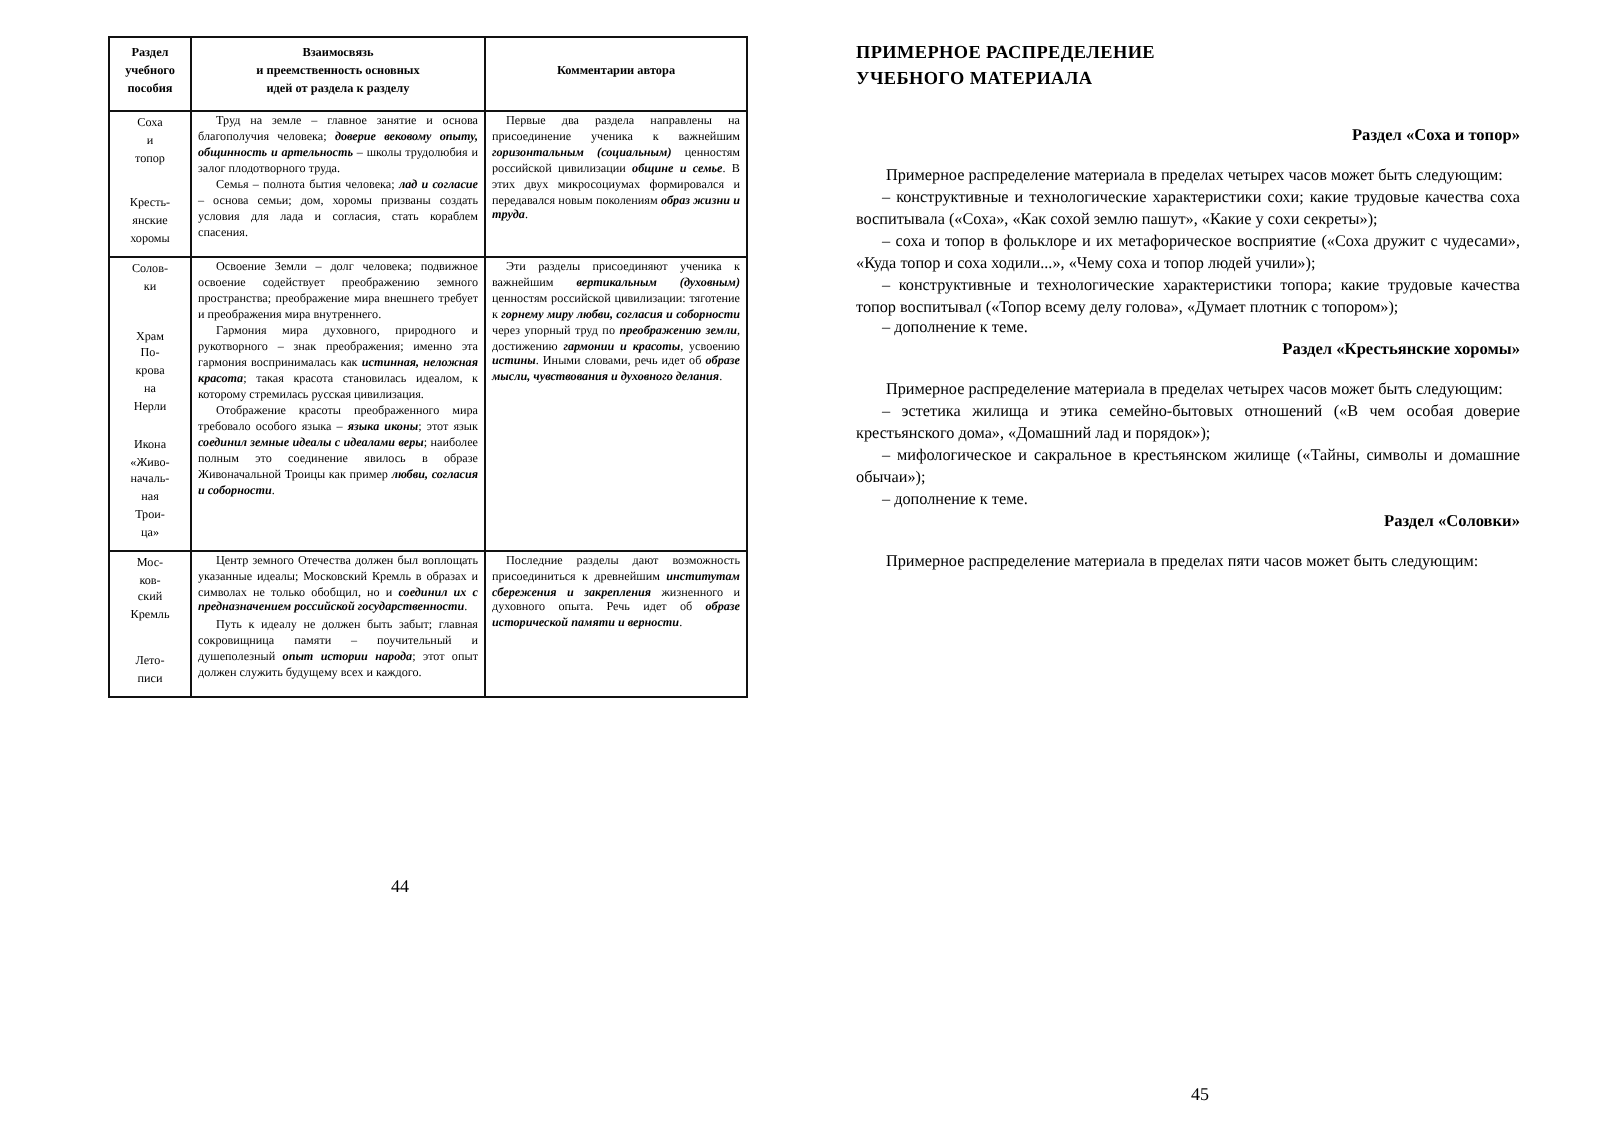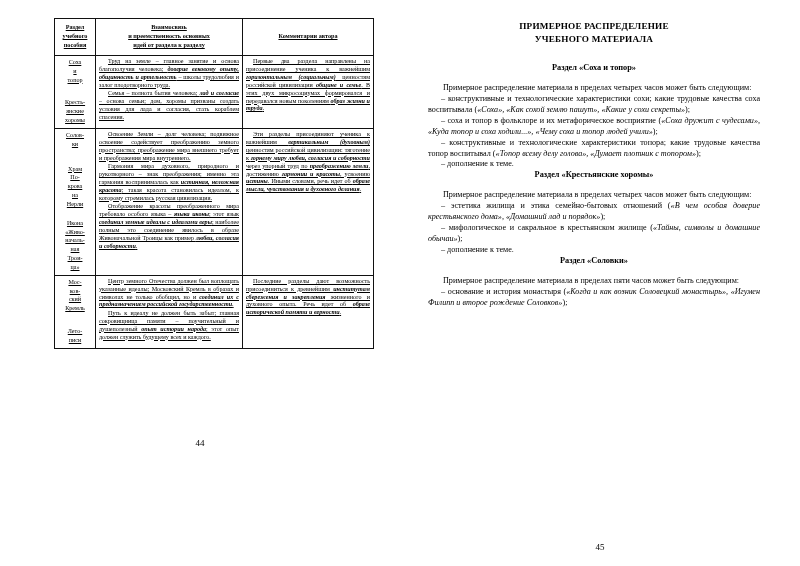--- a/index.html
+++ b/index.html
@@ -15,21 +15,20 @@
     position:absolute;
     inset:0;
     display:flex;
   }
   
   .page-left{
     width:400px;height:462px;
     position:relative;
     box-sizing:border-box;
     padding:18px 34px 0 54px;
-    text-decoration:underline;
   }
   .tbl{
     border-collapse:collapse;
     width:319px;
     table-layout:fixed;
     margin:0;
   }
   .tbl td,.tbl th{
     border:1px solid #111;
     vertical-align:top;
@@ -75,44 +74,43 @@
   }
   .pg-left{left:0;right:0;bottom:14px;}
   
   .page-right{
     width:400px;height:566px;
     position:relative;
     box-sizing:border-box;
     padding:20px 40px 0 28px;
   }
   .doc-title{
-    text-align:center;
     font-weight:bold;
     font-size:9.2px;
     line-height:1.45;
     letter-spacing:0.2px;
     margin:0 0 16px 0;
   }
   .sec-head{
-    text-align:center;
+    text-align:right;
     font-weight:bold;
     font-size:8.3px;
     margin:0 0 11px 0;
   }
   .sec-head.gap{}
   .para{
     margin:0;
     font-size:8.15px;
     line-height:1.345;
     text-align:justify;
     text-indent:15px;
     hyphens:auto;
   }
   .para.dash{text-indent:13px;}
-  .it{font-style:italic;}
+  .it{}
   .pg-right{left:0;right:0;bottom:14px;text-align:center;margin-top:20px;}
 </style>
 </head>
 <body>
 
 <div class="page-spread">
 
   <div class="page-left">
     <table class="tbl">
       <colgroup>
@@ -201,19 +199,18 @@
         <p class="para dash">– соха и топор в фольклоре и их метафорическое восприятие (<span class="it">«Соха дружит с чудесами», «Куда топор и соха ходили...», «Чему соха и топор людей учили»</span>);</p>
         <p class="para dash">– конструктивные и технологические характеристики топора; какие трудовые качества топор воспитывал (<span class="it">«Топор всему делу голова», «Думает плотник с топором»</span>);</p>
         <p class="para dash">– дополнение к теме.</p>
         <div class="sec-head gap">Раздел «Крестьянские хоромы»</div>
         <p class="para">Примерное распределение материала в пределах четырех часов может быть следующим:</p>
         <p class="para dash">– эстетика жилища и этика семейно-бытовых отношений (<span class="it">«В чем особая доверие крестьянского дома», «Домашний лад и порядок»</span>);</p>
         <p class="para dash">– мифологическое и сакральное в крестьянском жилище (<span class="it">«Тайны, символы и домашние обычаи»</span>);</p>
         <p class="para dash">– дополнение к теме.</p>
         <div class="sec-head gap">Раздел «Соловки»</div>
         <p class="para">Примерное распределение материала в пределах пяти часов может быть следующим:</p>
-        <p class="para dash">– основание и история монастыря (<span class="it">«Когда и как возник Соловецкий монастырь», «Игумен Филипп и второе рождение Соловков»</span>);</p>
       </div>
 
     <div class="pg-num pg-right">45</div>
   </div>
 
 </div>
 
 </body></html>

